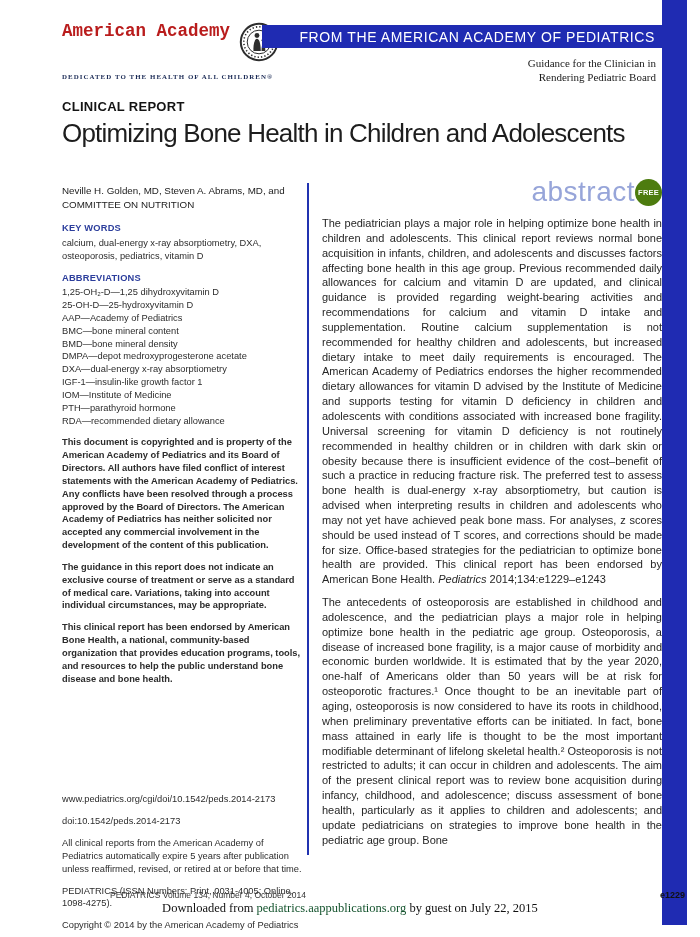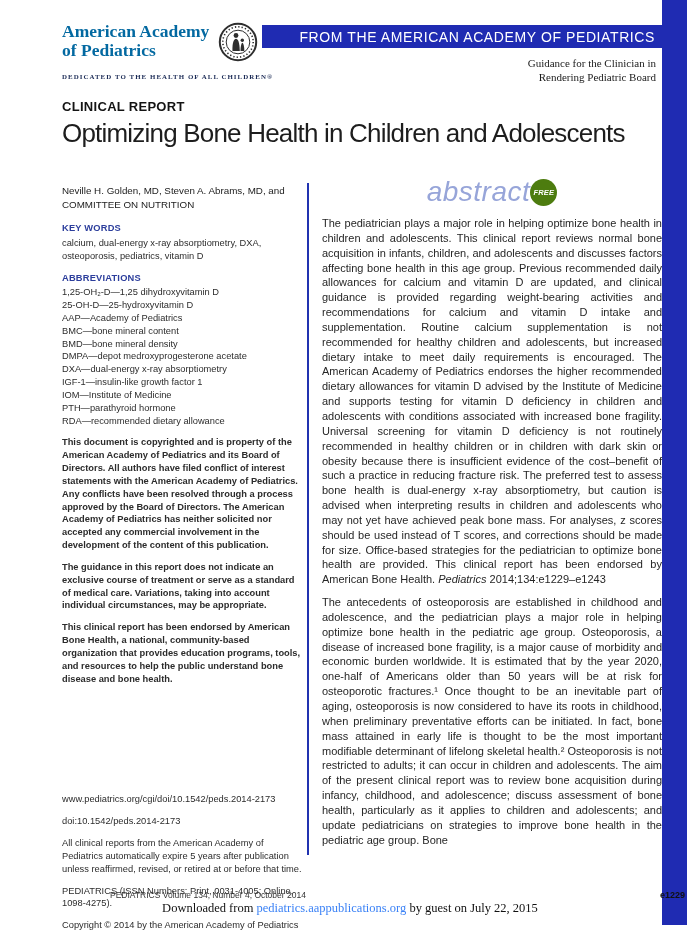--- a/index.html
+++ b/index.html
@@ -15,22 +15,22 @@
     display:flex; align-items:center; justify-content:flex-end; box-sizing:border-box;
     padding-right:32px; color:#ffffff; font-size:14px; letter-spacing:0.6px;
   }
   .guidance {
     position:absolute; right:44px; top:56px; text-align:right;
     font-family:"Liberation Serif","DejaVu Serif",serif; font-size:11px; line-height:1.3; color:#1a1a1a;
   }
   .logo-block { position:absolute; left:62px; top:22px; color:#1a2a55; }
   .logo-row { display:flex; gap:9px; align-items:flex-start; }
   .logo-text {
-    font-family:Liberation Serif, serif; font-size:17.5px; line-height:1.06;
-    font-weight:bold; color:#0369a1;
+    font-family:Liberation Mono, monospace; font-size:17.5px; line-height:1.06;
+    font-weight:bold; color:#b91c1c;
   }
   .logo-tagline {
     margin-top:7px; font-family:"Liberation Serif","DejaVu Serif",serif;
     font-size:6.9px; font-weight:bold; letter-spacing:1.05px; color:#1a2a55;
   }
   
   .kicker { position:absolute; left:62px; top:99px; font-size:13px; font-weight:bold; letter-spacing:0.3px; color:#141414; }
   .title  { position:absolute; left:62px; top:118px; width:600px; font-size:26px; font-weight:normal; letter-spacing:-0.8px; color:#1d1d1d; }
   
   .left-col { position:absolute; left:62px; top:184px; width:240px; font-size:9.3px; line-height:1.38; color:#2c2c2c; }
@@ -38,21 +38,21 @@
   .sec-heading { color:#2c3e9c; font-weight:bold; font-size:9.3px; margin:9px 0 2px 0; letter-spacing:0.2px; }
   .abbr-line { white-space:normal; }
   .note { margin-top:9px;font-weight:bold; }
   .pub-url { margin-top:108px; }
   .pub-doi { margin-top:9px; }
   .pub-note { margin-top:9px; }
   
   .col-divider { position:absolute; left:307px; top:183px; width:2px; height:672px; background:#2133b0; }
   
   .right-col { position:absolute; left:322px; top:176px; width:340px; }
-  .abstract-head-row { display:flex; justify-content:center; align-items:center;font-style:italic; }
+  .abstract-head-row { display:flex; justify-content:flex-end; align-items:center; }
   .abstract-title { font-size:28px; color:#97a5d9; letter-spacing:0.5px; }
   .free-badge {
     width:27px; height:27px; border-radius:50%; background:#4d7c0f; color:#fff;
     font-size:7.5px; font-weight:bold; display:flex; align-items:center; justify-content:center;
     letter-spacing:0.2px; flex:none;
   }
   .abstract-text, .body-text {
     margin-top:8px; font-size:11px; line-height:1.35; text-align:justify; color:#262626;
   }
   .body-text { }
@@ -61,35 +61,34 @@
   .footer-line {
     position:absolute; left:62px; top:890px; width:575px;
     display:flex; justify-content:space-between; align-items:baseline;
     font-size:8.5px; color:#333;padding-left:48px;
   }
   .epage { font-weight:bold; font-size:9px; color:#111; }
   .download-line {
     position:absolute; left:0; top:901px; width:700px; text-align:center;
     font-family:"Liberation Serif","DejaVu Serif",serif; font-size:12.5px; color:#111;
   }
-  .download-link { color:#3b82f6; text-decoration:none; cursor:pointer; }
+  .download-link { color:#14532d; text-decoration:none; cursor:pointer; }
   .seal { flex:none; }
 </style>
 </head>
 <body>
 
 <div class="page">
 
   <div class="side-bar"></div>
 
   <div class="logo-block">
     <div class="logo-row">
       <div class="logo-text">
         <div>American Academy</div>
-        <div>of Pediatrics</div>
       </div>
       <span class="seal">
         <svg width="40" height="40" viewBox="0 0 40 40">
           <circle cx="20" cy="20" r="18.2" fill="none" stroke="#2e2e2e" stroke-width="2"></circle>
           <circle cx="20" cy="20" r="15.2" fill="none" stroke="#2e2e2e" stroke-width="1.6" stroke-dasharray="1.3 2.1"></circle>
           <circle cx="20" cy="20" r="11.8" fill="none" stroke="#2e2e2e" stroke-width="1"></circle>
           <circle cx="18" cy="13.5" r="2.4" fill="#2e2e2e"></circle>
           <path d="M14.5 29 C14 21 16 16.8 18 16.8 C20 16.8 21.5 20 21.8 29 Z" fill="#2e2e2e"></path>
           <circle cx="24.3" cy="18.3" r="1.7" fill="#2e2e2e"></circle>
           <path d="M22.5 29 C22.6 24 23.5 20.8 24.4 20.8 C25.4 20.8 26.3 24.5 26.3 29 Z" fill="#2e2e2e"></path>

